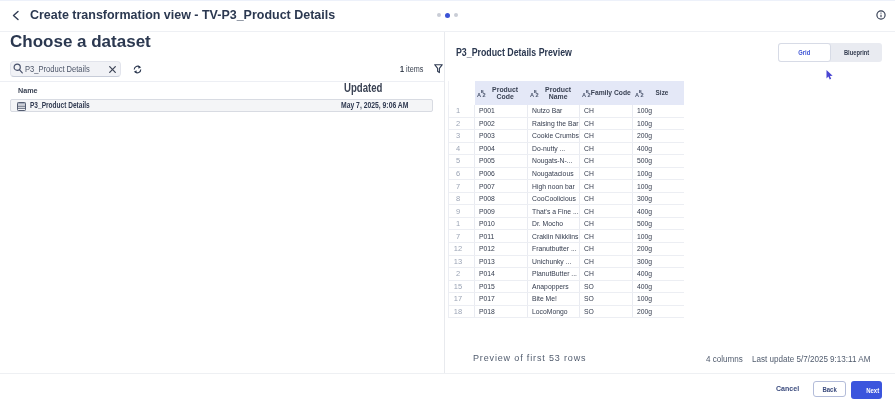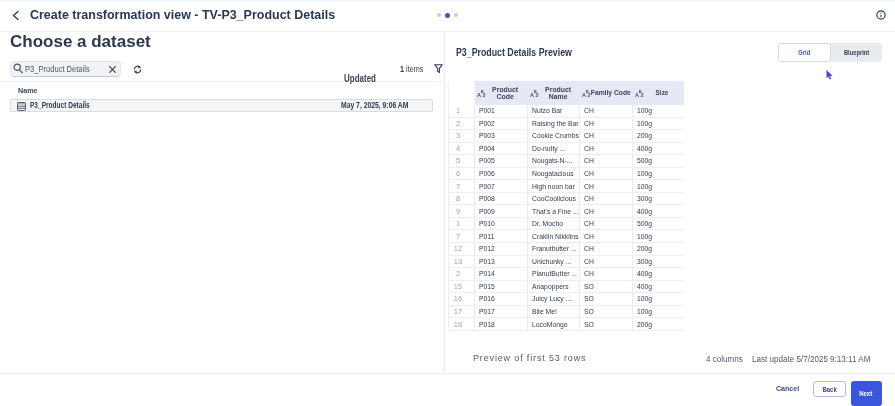--- a/index.html
+++ b/index.html
@@ -14,21 +14,21 @@
   #title { left:30px; top:7px; font-size:13px; font-weight:bold; color:#2b3850; line-height:15px; }
   .dot { border-radius:50%; }
 
   
   #lefth { left:10px; top:35px; font-size:17px; font-weight:bold; color:#2b3850; line-height:14px; }
   #searchbox { left:10px; top:61px; width:111px; height:16px; background:#f1f2f6; border:1px solid #e2e4ec; border-bottom:1px solid #c7ccd8; border-radius:4px; }
   #searchtext { left:25px; top:64px; font-size:9px; color:#4c5568; line-height:10px; }
   #items { left:400px; top:64px; font-size:8.5px; color:#39414f; line-height:10px; }
   #lheadline { left:0px; top:81px; width:444px; height:1px; background:#edeff4; }
   #lname { left:18px; top:86px; font-size:8px; font-weight:bold; color:#3b4354; line-height:9px; }
-  #lupdated { left:344px; top:74px; font-size:10px; font-weight:bold; color:#3b4354; line-height:9px; }
+  #lupdated { left:344px; top:84px; font-size:12px; font-weight:bold; color:#3b4354; line-height:9px; }
   #selrow { left:10px; top:98.5px; width:423px; height:13px; background:#f4f5f7; border:1px solid #d8dbe2; border-radius:2px; }
   #selname { left:30px; top:100px; font-size:8.5px; font-weight:bold; color:#2f3950; line-height:10px; }
   #seldate { left:341px; top:100px; font-size:8.5px; font-weight:bold; color:#2f3950; line-height:10px; }
 
   #vdivider { left:444px; top:32px; width:1px; height:341px; background:#e8eaee; }
 
   
   #rtitle { left:456px; top:46px; font-size:11px; font-weight:bold; color:#2b3850; line-height:13px; }
   #seg { left:778px; top:42.5px; width:104px; height:19.5px; background:#e9ebf1; border-radius:3px; display:flex; }
   #seg .s { flex:1; display:flex; align-items:center; justify-content:center; font-size:8px; font-weight:bold; }
@@ -52,21 +52,21 @@
   .sicon { flex:0 0 auto; }
 
   #previewinfo { left:473px; top:353px; font-size:9px; letter-spacing:0.85px; color:#515c6e; line-height:11px; white-space:nowrap; }
   #colinfo { left:706px; top:354px; font-size:8.5px; color:#515c6e; line-height:10px; white-space:nowrap; }
   #updinfo { left:752px; top:354px; font-size:8.5px; color:#515c6e; line-height:10px; white-space:nowrap; }
 
   
   #fdivider { left:0; top:373px; width:895px; height:1px; background:#eef0f3; }
   #cancel { left:776px; top:384px; font-size:8px; font-weight:bold; color:#3a4a7d; line-height:10px; }
   #back { left:812.5px; top:381px; width:33.5px; height:16px; background:#fff; border:1px solid #b3bcd9; border-radius:3px; font-size:8px; font-weight:bold; color:#3a4a7d; display:flex; align-items:center; justify-content:center; }
-  #next { left:850.5px; top:381px; width:31px; height:25px; background:#3b55dd; border-radius:3px; font-size:8px; font-weight:bold; color:#fff; display:flex; align-items:center; justify-content:center; }
+  #next { left:850.5px; top:381px; width:31px; height:18px; background:#3b55dd; border-radius:3px; font-size:8px; font-weight:bold; color:#fff; display:flex; align-items:center; justify-content:flex-end; }
 </style>
 </head>
 <body>
 <div id="page">
 
   <div class="abs" id="topbar"></div>
   <div class="abs" style="left:0;top:0;width:895px;height:1px;background:#edf1fa"></div>
   <svg class="abs" style="left:11px;top:10px" width="11" height="11" viewBox="0 0 11 11">
     <polyline points="7,1.5 2.5,5.5 7,9.5" fill="none" stroke="#2f3b52" stroke-width="1.4" stroke-linecap="round" stroke-linejoin="round"></polyline>
   </svg>
@@ -280,27 +280,20 @@
           <td><span class="cx" style="transform:scaleX(0.85)">400g</span></td>
         </tr>
     <tr>
           <td class="rn">15</td>
           <td><span class="cx" style="transform:scaleX(0.85)">P015</span></td>
           <td><span class="cx" style="transform:scaleX(0.85)">Anapoppers</span></td>
           <td><span class="cx" style="transform:scaleX(0.85)">SO</span></td>
           <td><span class="cx" style="transform:scaleX(0.85)">400g</span></td>
         </tr>
     <tr>
-          <td class="rn">16</td>
-          <td><span class="cx" style="transform:scaleX(0.85)">P016</span></td>
-          <td><span class="cx" style="transform:scaleX(0.85)">Juicy Lucy ...</span></td>
-          <td><span class="cx" style="transform:scaleX(0.85)">SO</span></td>
-          <td><span class="cx" style="transform:scaleX(0.85)">100g</span></td>
-        </tr>
-    <tr>
           <td class="rn">17</td>
           <td><span class="cx" style="transform:scaleX(0.85)">P017</span></td>
           <td><span class="cx" style="transform:scaleX(0.85)">Bite Me!</span></td>
           <td><span class="cx" style="transform:scaleX(0.85)">SO</span></td>
           <td><span class="cx" style="transform:scaleX(0.85)">100g</span></td>
         </tr>
     <tr>
           <td class="rn">18</td>
           <td><span class="cx" style="transform:scaleX(0.85)">P018</span></td>
           <td><span class="cx" style="transform:scaleX(0.85)">LocoMongo</span></td>

